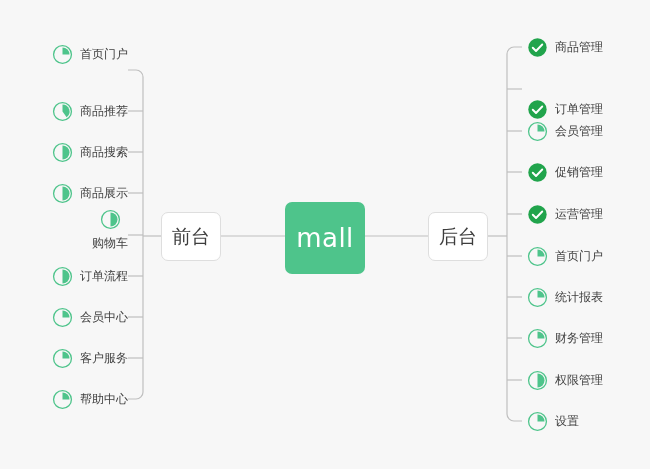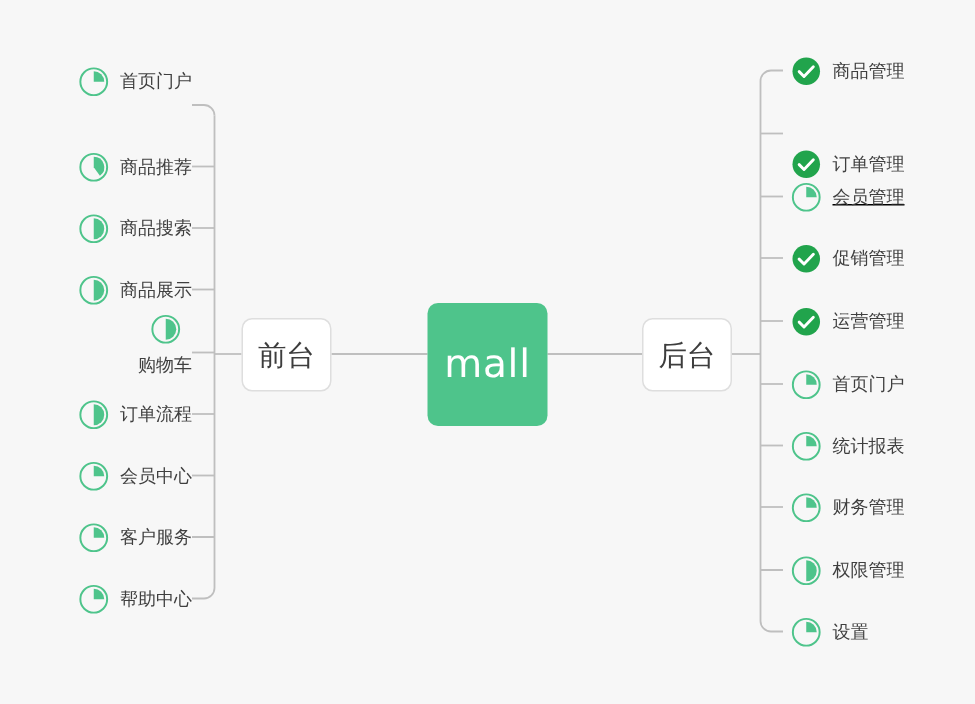--- a/index.html
+++ b/index.html
@@ -26,21 +26,21 @@
     height: 469px;
     pointer-events: none;
   }
 
   
   .root-node {
     position: absolute;
     left: 285px;
     top: 202px;
     width: 80px;
-    height: 82px;
+    height: 72px;
     background: #4ec48b;
     border-radius: 7px;
     display: flex;
     align-items: center;
     justify-content: center;
     color: #ffffff;
     font-size: 26px;
     letter-spacing: 0.5px;
     box-sizing: border-box;
   }
@@ -230,21 +230,21 @@
       </div>
       <div class="leaf leaf-right" style="top: 75px; margin-top: 20px;">
         <span style="display: flex;">
           <svg viewBox="0 0 24 24" class="leaf-icon">
             <circle cx="12" cy="12" r="10.5" fill="#21a44c"></circle>
             <path d="M6.6 12.3 L10.3 16 L17.4 8.6" fill="none" stroke="#ffffff" stroke-width="2.2" stroke-linecap="round" stroke-linejoin="round"></path>
           </svg>
         </span>
         <span class="leaf-label">订单管理</span>
       </div>
-      <div class="leaf leaf-right" style="top: 117px; text-decoration: underline;">
+      <div class="leaf leaf-right" style="top: 117px;">
         <span style="display: flex;">
           <svg viewBox="0 0 24 24" class="leaf-icon">
             <circle cx="12" cy="12" r="10.2" fill="none" stroke="#4ec48b" stroke-width="1.5"></circle>
             <path d="M 12 12 L 12 4 A 8 8 0 0 1 20.000 12.000 Z" fill="#4ec48b"></path>
           </svg>
         </span>
         <span class="leaf-label">会员管理</span>
       </div>
       <div class="leaf leaf-right" style="top: 158px;">
         <span style="display: flex;">

